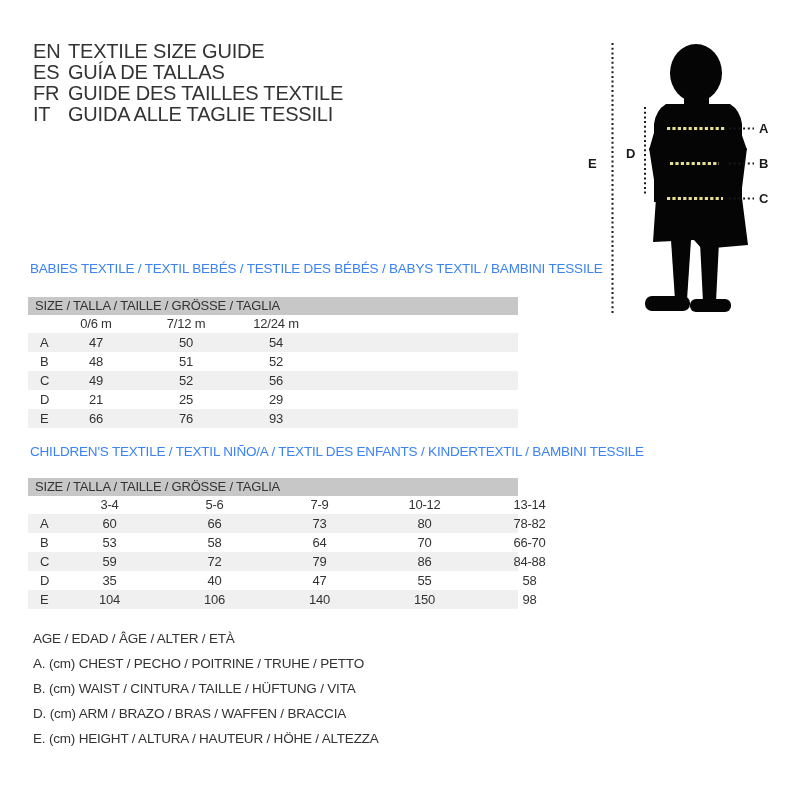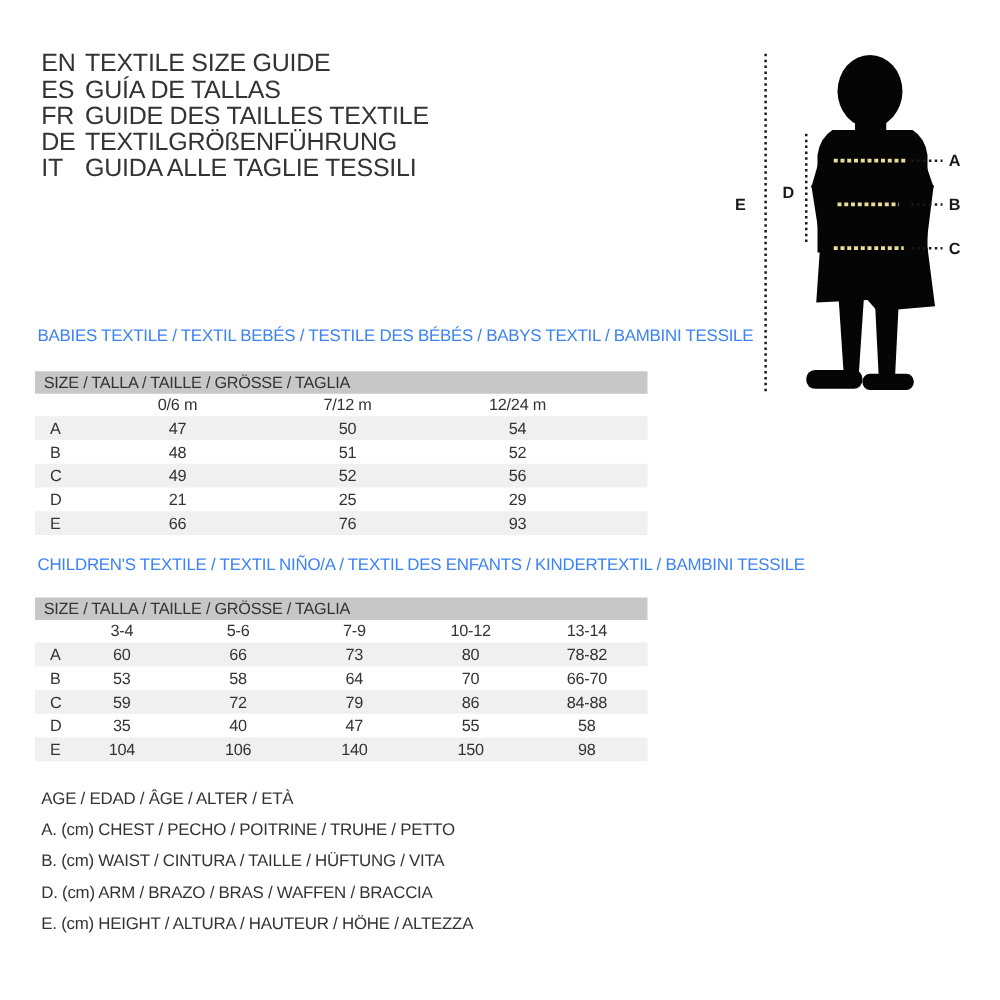--- a/index.html
+++ b/index.html
@@ -37,22 +37,22 @@
   .size-table { position:absolute; left:28px; width:490px; }
   .babies-table { top:297px; }
   .children-table { top:478px; }
 
   .size-bar {
     height:18px; line-height:18px;
     background:#c7c7c7; color:#333333;
     font-size:13px; padding-left:7px; white-space:nowrap;
   }
   .t-head, .t-row { display:grid; }
-  .cols3 .t-head, .cols3 .t-row { grid-template-columns:23px repeat(3,90px) 1fr;gap:46px; }
-  .cols5 .t-head, .cols5 .t-row { grid-template-columns:23px repeat(5,93px) 1fr; }
+  .cols3 .t-head, .cols3 .t-row { grid-template-columns:23px repeat(3,90px) 1fr; }
+  .cols5 .t-head, .cols5 .t-row { grid-template-columns:23px repeat(5,93px) 1fr;gap:12px; }
   .t-head { height:18px; line-height:18px; }
   .t-row  { height:19px; line-height:19px; }
   .t-row.stripe { background:#f0f0f0; }
   .t-cell { text-align:center; font-size:13px; white-space:nowrap; }
   .t-label { text-align:left; padding-left:12px; }
 
   
   .legend { position:absolute; left:33px; top:626px; }
   .legend-line { height:25px; line-height:25px; font-size:13.5px; white-space:nowrap; }
 </style>
@@ -64,24 +64,20 @@
     <span class="lang-code">EN</span>
     <span class="lang-label">TEXTILE SIZE GUIDE</span>
   </div>
   <div class="lang-row">
     <span class="lang-code">ES</span>
     <span class="lang-label">GUÍA DE TALLAS</span>
   </div>
   <div class="lang-row">
     <span class="lang-code">FR</span>
     <span class="lang-label">GUIDE DES TAILLES TEXTILE</span>
-  </div>
-  <div class="lang-row">
-    <span class="lang-code">DE</span>
-    <span class="lang-label">TEXTILGRÖßENFÜHRUNG</span>
   </div>
   <div class="lang-row">
     <span class="lang-code">IT</span>
     <span class="lang-label">GUIDA ALLE TAGLIE TESSILI</span>
   </div>
 </div>
 
 <svg class="figure-svg" width="220" height="292" viewBox="578 26 220 292">
 
   <line x1="612.5" y1="43" x2="612.5" y2="313" stroke="#1a1a1a" stroke-width="2" stroke-dasharray="2 2.7"></line>

